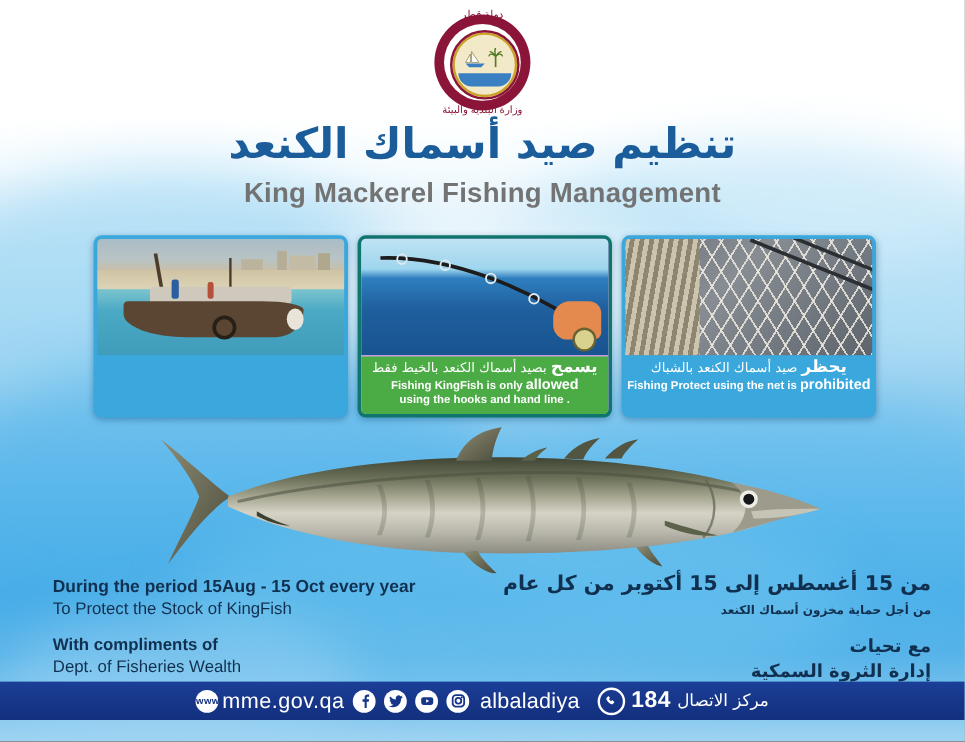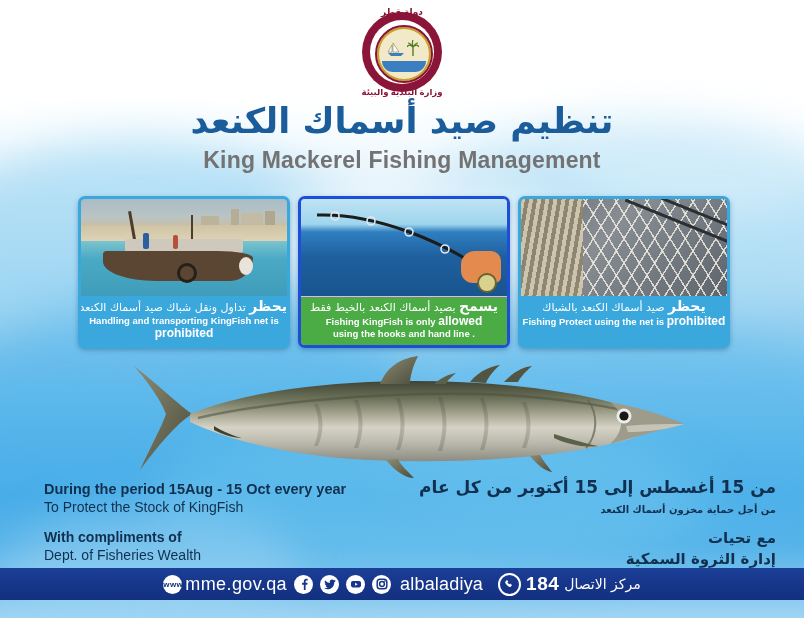--- a/index.html
+++ b/index.html
@@ -54,21 +54,21 @@
     background:#3a7fc1;
   }
   .emblem .seal .palm{
     position:absolute;left:30px;top:13px;width:12px;height:16px;
   }
   .emblem .seal .dhow{
     position:absolute;left:9px;top:14px;width:20px;height:16px;
   }
   .emblem .arc-top,.emblem .arc-bot{
     position:absolute;left:0;width:94px;text-align:center;color:#8a1538;
-    font-weight:bold;font-size:9px;letter-spacing:.3px;
+    font-weight:normal;font-size:9px;letter-spacing:.3px;
   }
   .emblem .arc-top{top:-1px;}
   .emblem .arc-bot{bottom:7px;font-size:8.5px;}
 
   
   .title-ar{
     position:absolute;left:0;right:0;top:104px;text-align:center;
     font-family:"DejaVu Sans","Liberation Sans",sans-serif;
     font-size:35px;font-weight:bold;color:#1b5c9b;direction:rtl;
     letter-spacing:0px;line-height:1;
@@ -77,21 +77,21 @@
     position:absolute;left:0;right:0;top:147px;text-align:center;
     font-size:23px;font-weight:bold;color:#737373;letter-spacing:.2px;
   }
 
   
   .cards{position:absolute;left:78px;top:196px;width:652px;height:146px;
          display:flex;gap:8px;}
   .card{position:relative;width:212px;height:146px;border-radius:7px;overflow:hidden;
         box-shadow:0 2px 5px rgba(0,60,110,.35);}
   .card.blue{border:3px solid #3aa7dd;background:#3aa7dd;}
-  .card.green{border:3px solid #1d4ed8;background:#f0abfc;}
+  .card.green{border:3px solid #0f766e;background:#f0abfc;}
   .card .photo{position:absolute;left:0;top:0;right:0;height:97px;overflow:hidden;}
   .card .cap{position:absolute;left:0;right:0;bottom:0;height:46px;
              padding-top:2px;text-align:center;color:#ffffff;}
   .card.blue .cap{background:#3aa7dd;}
   .card.green .cap{background:#4bab45;}
   .cap .ar{font-family:"DejaVu Sans",sans-serif;direction:rtl;font-size:11px;line-height:15px;
            white-space:nowrap;}
   .cap .ar b{font-size:14px;}
   .cap .en{font-size:9.5px;line-height:12px;font-weight:600;}
   .cap .en b{font-size:12px;}
@@ -224,30 +224,20 @@
         <div class="shore"></div>
         <div class="mast"></div>
         <div class="mast2"></div>
         <div class="deck"></div>
         <div class="man"></div>
         <div class="man2"></div>
         <div class="hull"></div>
         <div class="tire"></div>
         <div class="buoy"></div>
       </div>
-      <div class="cap">
-        <div class="ar">
-          <b>يحظر</b>
-          <span>تداول ونقل شباك صيد أسماك الكنعد</span>
-        </div>
-        <div class="en">
-          <span>Handling and transporting KingFish net is</span>
-          <b>prohibited</b>
-        </div>
-      </div>
     </div>
 
     <div class="card green">
       <div class="photo ph2">
         <svg class="rod" viewBox="0 0 190 78">
           <path d="M4 10 C60 8, 130 34, 186 76" stroke="#1c1c1c" stroke-width="3" fill="none"></path>
           <circle cx="22" cy="11" r="4" fill="none" stroke="#dfe9ef" stroke-width="1.6"></circle>
           <circle cx="58" cy="16" r="4" fill="none" stroke="#dfe9ef" stroke-width="1.6"></circle>
           <circle cx="96" cy="27" r="4" fill="none" stroke="#dfe9ef" stroke-width="1.6"></circle>
           <circle cx="132" cy="44" r="4" fill="none" stroke="#dfe9ef" stroke-width="1.6"></circle>

